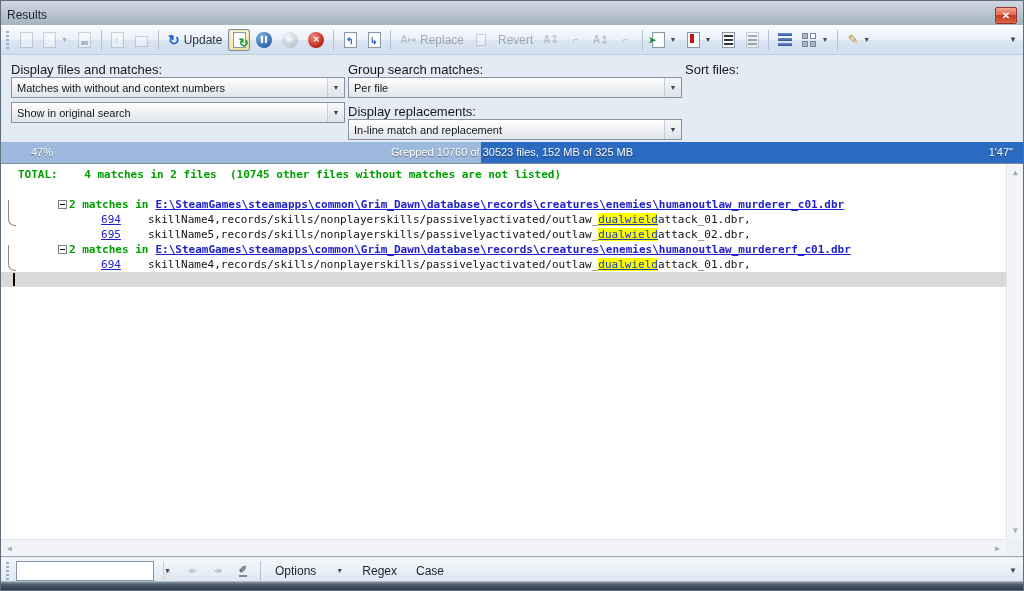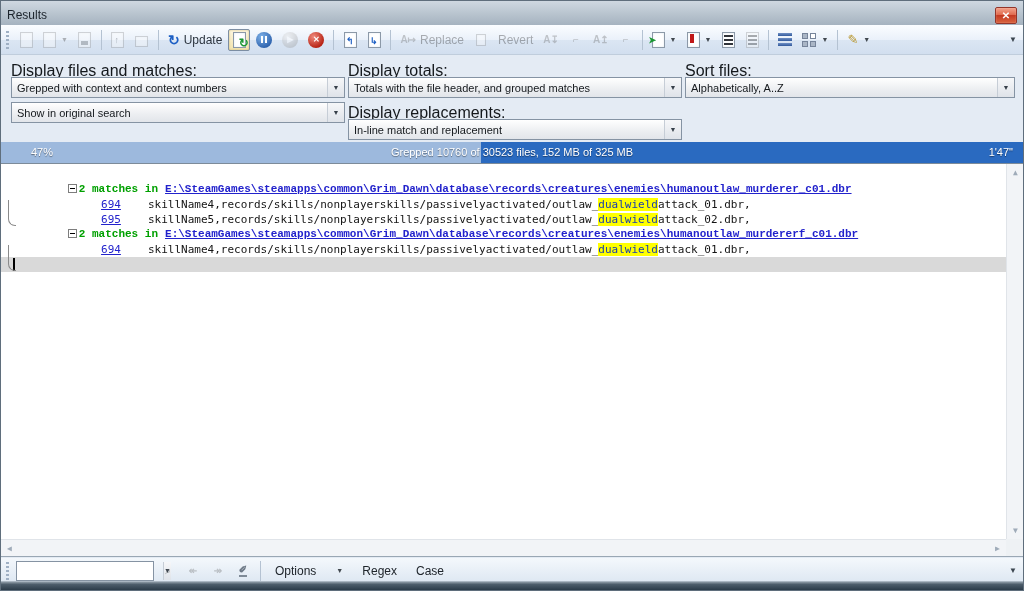--- a/index.html
+++ b/index.html
@@ -61,21 +61,21 @@
   .gray-a { font-size:10px; color:#6a7684; font-weight:bold; }
   .tb-label { font-size:12px; color:#2d3640; }
   .tb-overflow { margin-left:auto; font-size:8px; color:#3c4650; padding-right:2px; cursor:pointer; }
   
   .filters {
     position:absolute; left:0; top:54px; right:0; height:87px;
     background:#e4ebf4; padding:5px 8px 0 10px;
     display:grid; grid-template-columns:334px 334px 330px; column-gap:3px; row-gap:2px;
   }
   .f-cell { display:flex; flex-direction:column; }
-  .f-label { font-size:16px; color:#14181c; height:15px; margin-top:2px; }
+  .f-label { font-size:13px; color:#14181c; height:15px; margin-top:2px; }
   .combo {
     height:21px; border:1px solid #8593a3; background:linear-gradient(180deg,#ffffff,#eceef1 60%,#e2e5ea);
     display:flex; align-items:center; font-size:11px; color:#14181c; cursor:pointer;
   }
   .combo .val { padding-left:5px; white-space:nowrap; overflow:hidden; }
   .combo .btn {
     margin-left:auto; width:17px; height:19px; display:flex; align-items:center; justify-content:center;
     font-size:7px; color:#37404a; border-left:1px solid #c6cdd6;
     background:linear-gradient(180deg,#f6f7f9,#dfe3e9);
   }
@@ -89,32 +89,32 @@
   .p-left { left:30px; } .p-mid { left:0; right:0; text-align:center; } .p-right { right:10px; }
   
   .results {
     position:absolute; left:0; top:162px; right:0; height:394px;
     background:#fff; border-top:1px solid #7d8b99; border-bottom:1px solid #9aa7b4;
     font-family:"DejaVu Sans Mono","Liberation Mono",monospace; font-size:11px; overflow:hidden;
   }
   .code { position:absolute; left:0; top:3px; right:17px; }
   .line { height:15px; line-height:15px; white-space:pre; }
   .total-line { color:#00a000; font-weight:bold; padding-left:17px; }
-  .file-line { padding-left:14px;font-family:Liberation Mono, monospace; }
+  .file-line { padding-left:4px; }
   .fold-box {
     display:inline-block; width:9px; height:9px; border:1px solid #7d7d7d; background:#fff;
     position:relative; top:1px; margin-right:2px; cursor:pointer;
   }
   .fold-box::after { content:""; position:absolute; left:1px; right:1px; top:3px; height:1px; background:#000; }
   .gcount { color:#00a000; font-weight:bold; margin-right:7px; }
   .flink { color:#2222cc; text-decoration:underline; font-weight:bold; cursor:pointer; }
   .match-line { padding-left:36px; }
   .lnum { display:inline-block; width:42px; text-align:center; color:#2222cc; text-decoration:underline; margin-right:16px; cursor:pointer; }
   .mtext { color:#141414; }
-  .hl { background:#ffff00; color:#1b3fae; }
+  .hl { background:#ffff00; color:#1b3fae; text-decoration:underline; }
   .tree { position:absolute; width:8px; border-left:1px solid #8a8a8a; border-bottom:1px solid #8a8a8a; border-bottom-left-radius:7px; left:7px; }
   .tree1 { top:33px; height:26px; }
   .tree2 { top:78px; height:26px; }
   .cur-line { position:relative; height:15px; background:#d9d9d9; margin-top:0; }
   .caret { position:absolute; left:12px; top:1px; width:2px; height:13px; background:#000; }
   
   .vsb { position:absolute; right:0; top:0; bottom:17px; width:17px; background:#f2f4f7; border-left:1px solid #e0e4e9; }
   .vsb .arr, .hsb .arr { position:absolute; width:17px; height:17px; font-size:8px; color:#9fabb9; display:flex; align-items:center; justify-content:center; cursor:pointer; }
   .vsb .up { top:0; } .vsb .dn { bottom:0; }
   .hsb { position:absolute; left:0; right:17px; bottom:0; height:17px; background:#f2f4f7; border-top:1px solid #e0e4e9; }
@@ -268,37 +268,33 @@
         <span class="pencil-glyph">✎</span>
         <span class="dd-arrow">▼</span>
       </span>
     <span class="tb-overflow">▼</span>
   </div>
 
   <div class="filters">
     <div class="f-cell">
       <span class="f-label">Display files and matches:</span>
       <div class="combo">
-        <span class="val">Grepped with context and context numbers</span>
+        <span class="val">Matches with without and context numbers</span>
         <span class="btn">▼</span>
       </div>
     </div>
     <div class="f-cell">
-      <span class="f-label">Display totals:</span>
+      <span class="f-label">Group search matches:</span>
       <div class="combo">
-        <span class="val">Totals with the file header, and grouped matches</span>
+        <span class="val">Per file</span>
         <span class="btn">▼</span>
       </div>
     </div>
     <div class="f-cell">
       <span class="f-label">Sort files:</span>
-      <div class="combo">
-        <span class="val">Alphabetically, A..Z</span>
-        <span class="btn">▼</span>
-      </div>
     </div>
     <div class="f-cell">
       <div class="combo">
         <span class="val">Show in original search</span>
         <span class="btn">▼</span>
       </div>
     </div>
     <div class="f-cell">
       <span class="f-label">Display replacements:</span>
       <div class="combo">
@@ -310,20 +306,21 @@
 
   <div class="progress">
     <div class="fill" style="width: 47%;"></div>
     <span class="ptext p-left">47%</span>
     <span class="ptext p-mid">Grepped 10760 of 30523 files, 152 MB of 325 MB</span>
     <span class="ptext p-right">1'47"</span>
   </div>
 
   <div class="results">
     <div class="code">
+      <div class="line total-line">TOTAL:    4 matches in 2 files  (10745 other files without matches are not listed)</div>
 
       <div class="line file-line">
         <span class="fold-box"></span><span class="gcount">2 matches in</span><span class="flink">E:\SteamGames\steamapps\common\Grim_Dawn\database\records\creatures\enemies\humanoutlaw_murderer_c01.dbr</span>
       </div>
       <div class="line match-line">
         <span class="lnum">694</span><span class="mtext">skillName4,records/skills/nonplayerskills/passivelyactivated/outlaw_</span><span class="hl">dualwield</span><span class="mtext">attack_01.dbr,</span>
       </div>
       <div class="line match-line">
         <span class="lnum">695</span><span class="mtext">skillName5,records/skills/nonplayerskills/passivelyactivated/outlaw_</span><span class="hl">dualwield</span><span class="mtext">attack_02.dbr,</span>
       </div>

